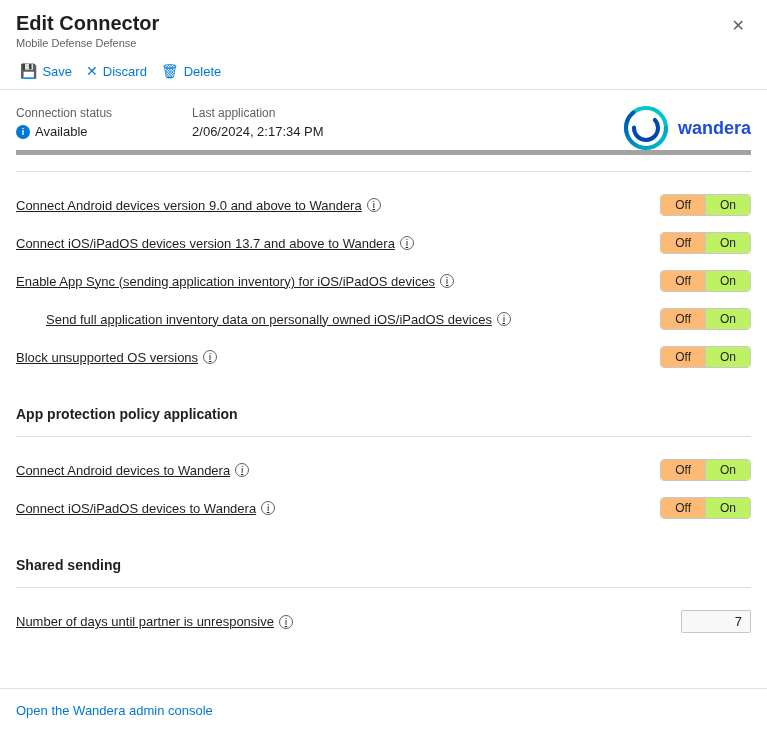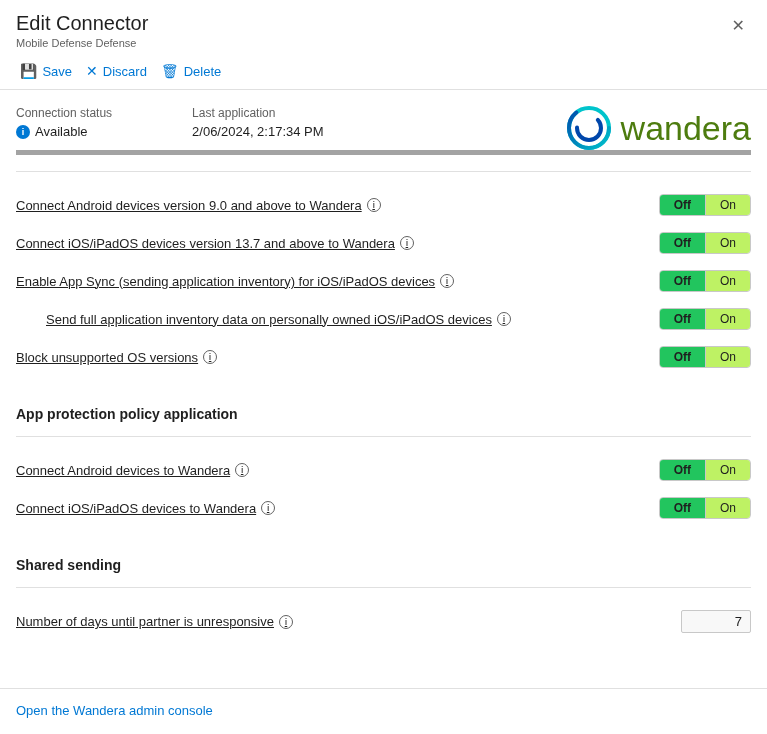--- a/index.html
+++ b/index.html
@@ -19,21 +19,21 @@
       flex-direction: column;
     }
     .header {
       padding: 12px 16px 4px 16px;
       display: flex;
       justify-content: space-between;
       align-items: flex-start;
     }
     .header-left h1 {
       font-size: 20px;
-      font-weight: 400;
+      font-weight: 700;
       color: #1f1f1f;
     }
     .header-left .subtitle {
       font-size: 11px;
       color: #616161;
       margin-top: 2px;
     }
     .close-btn {
       background: none;
       border: none;
@@ -113,23 +113,23 @@
       display: flex;
       align-items: center;
       gap: 10px;
       margin-left: auto;
     }
     .wandera-circle {
       width: 44px;
       height: 44px;
     }
     .wandera-name {
-      font-size: 34px;
-      font-weight: 400;
-      color: #4d7c0f;
+      font-size: 18px;
+      font-weight: 700;
+      color: #1d4ed8;
     }
     .section-title {
       font-size: 14px;
       font-weight: 700;
       color: #1f1f1f;
       margin-bottom: 14px;
       margin-top: 6px;
     }
     .section {
       margin-bottom: 10px;
@@ -176,22 +176,22 @@
       flex: 1;
       border: none;
       background: #bef264;
       padding: 3px 14px;
       font-size: 12px;
       cursor: pointer;
       color: #1f1f1f;
       font-family: 'Segoe UI', Arial, sans-serif;
     }
     .toggle-btn.active {
-      background: #22c55e;
-      font-weight: 700;
+      background: #fdba74;
+      font-weight: 400;
     }
     .toggle-divider {
       width: 1px;
       background: #c8c8c8;
     }
     .number-input {
       border: 1px solid #c8c8c8;
       border-radius: 2px;
       padding: 3px 8px;
       font-size: 13px;

